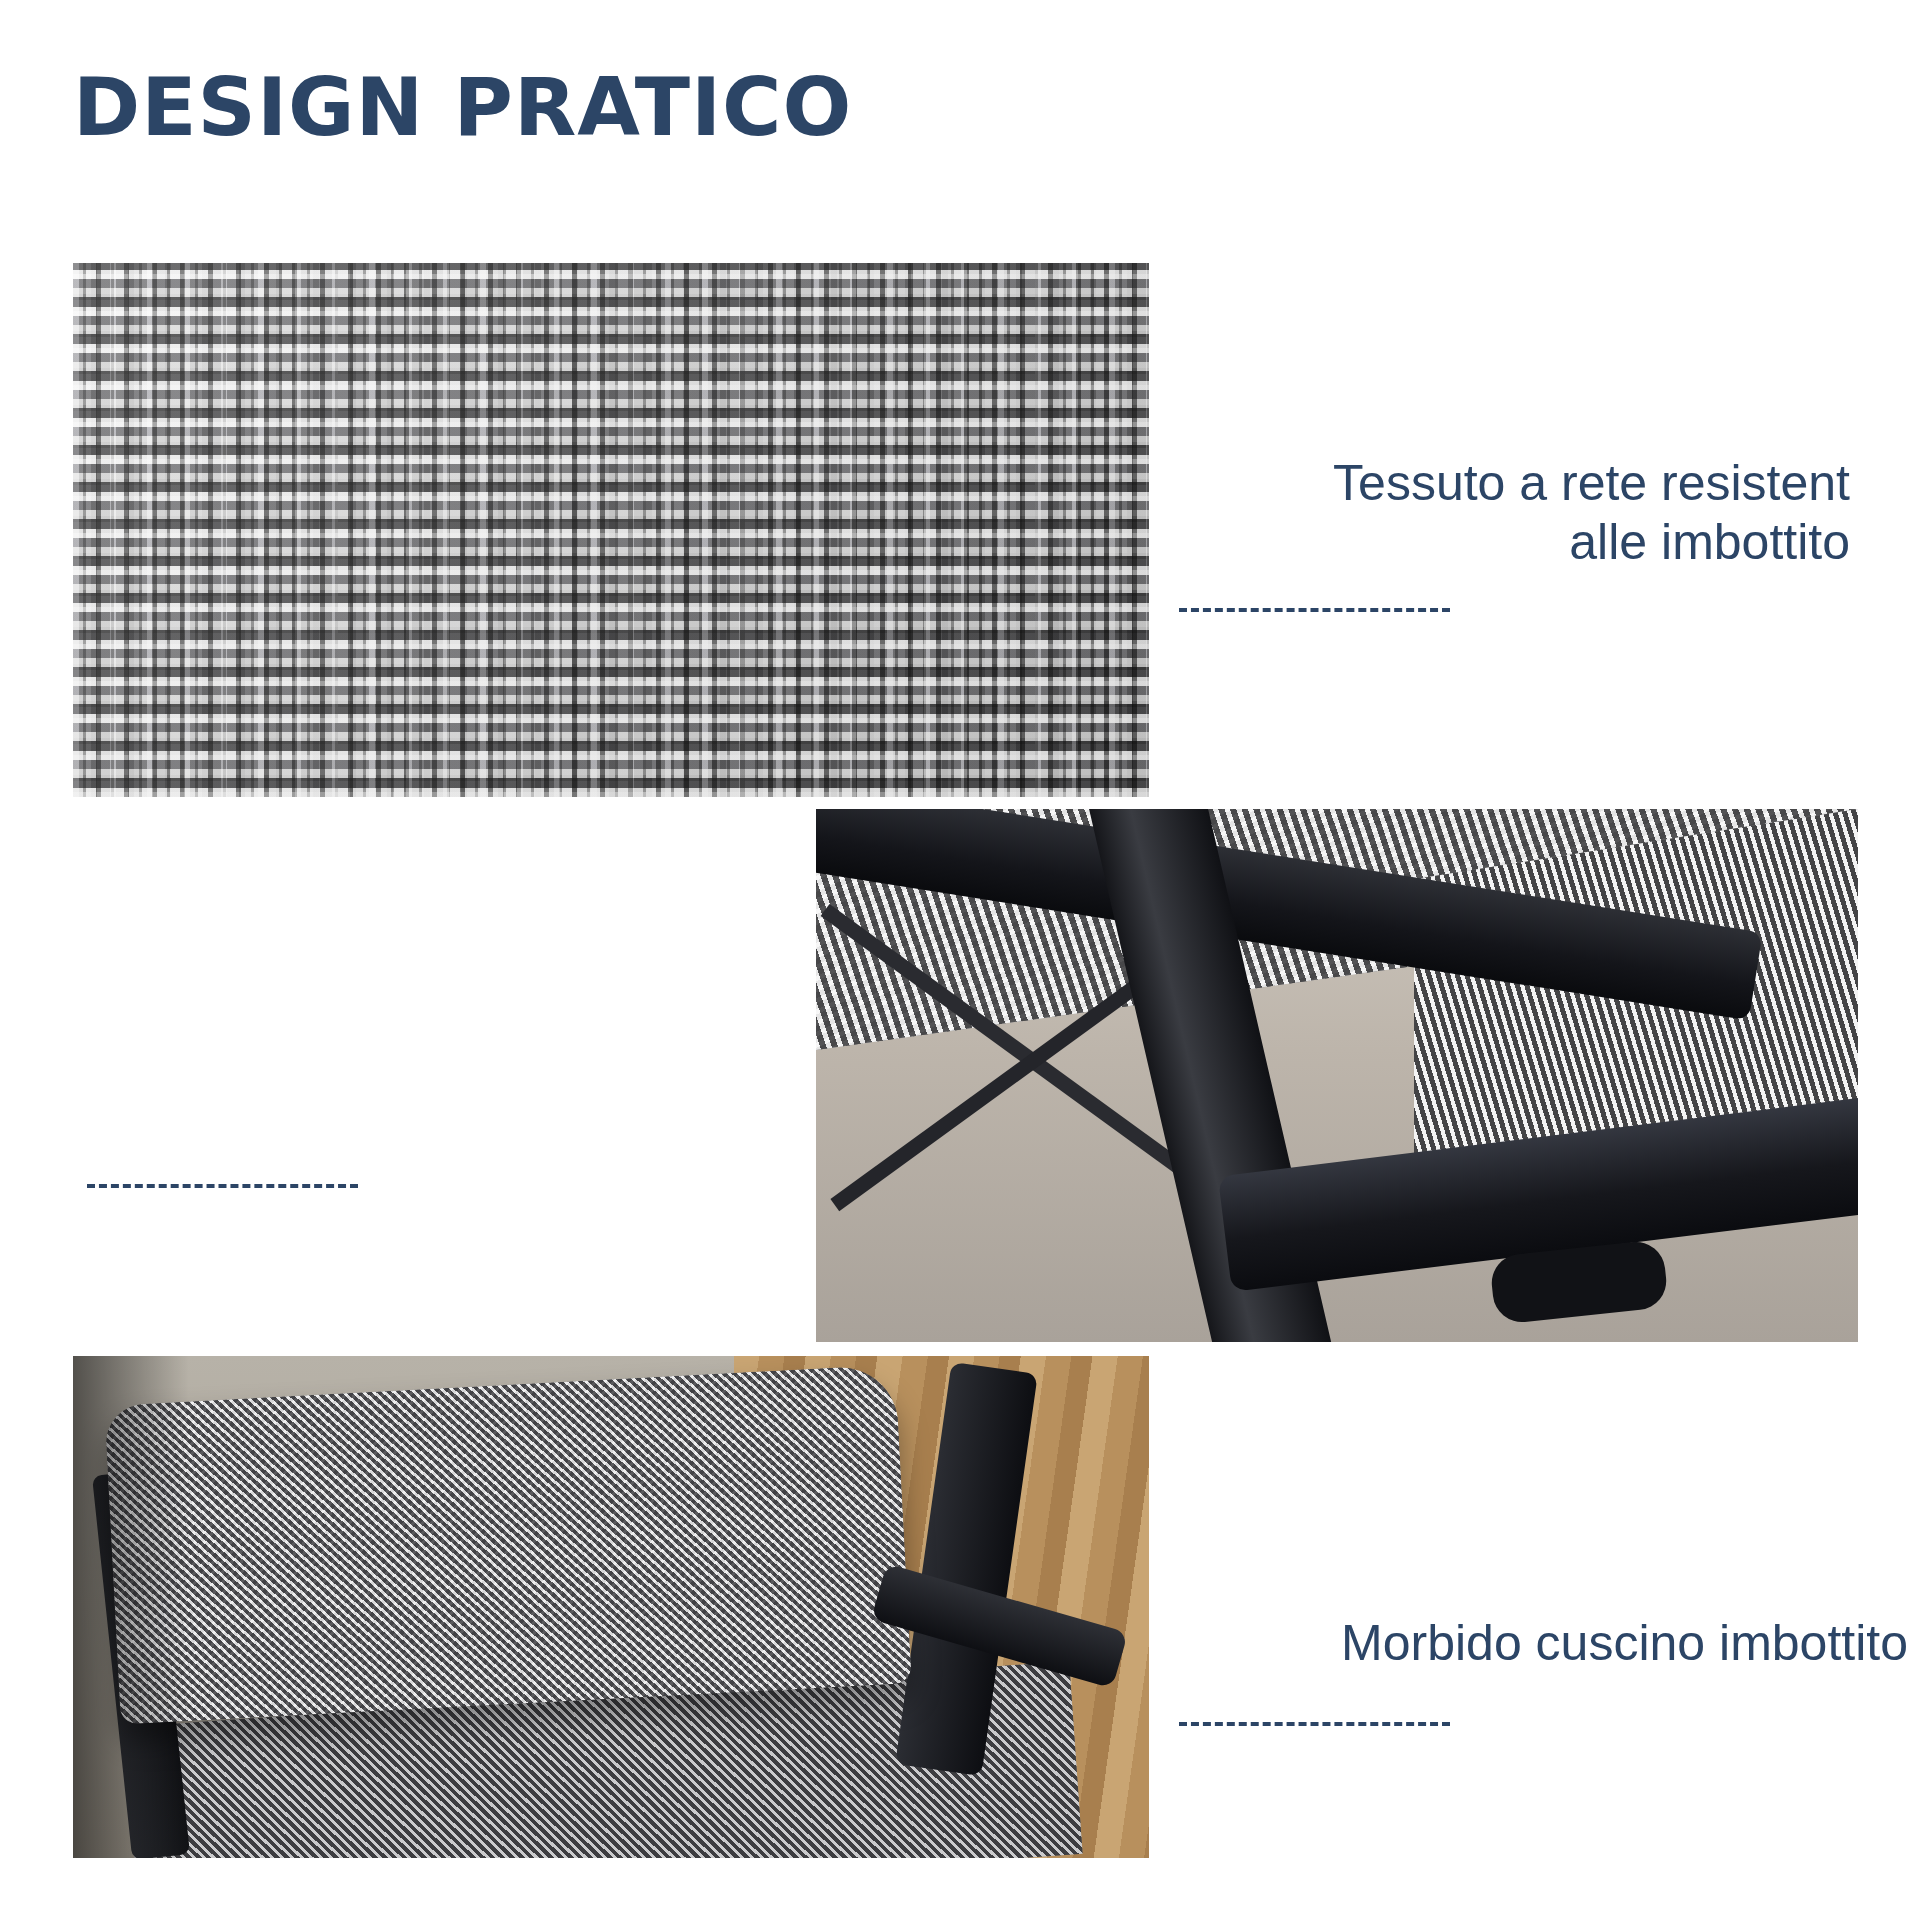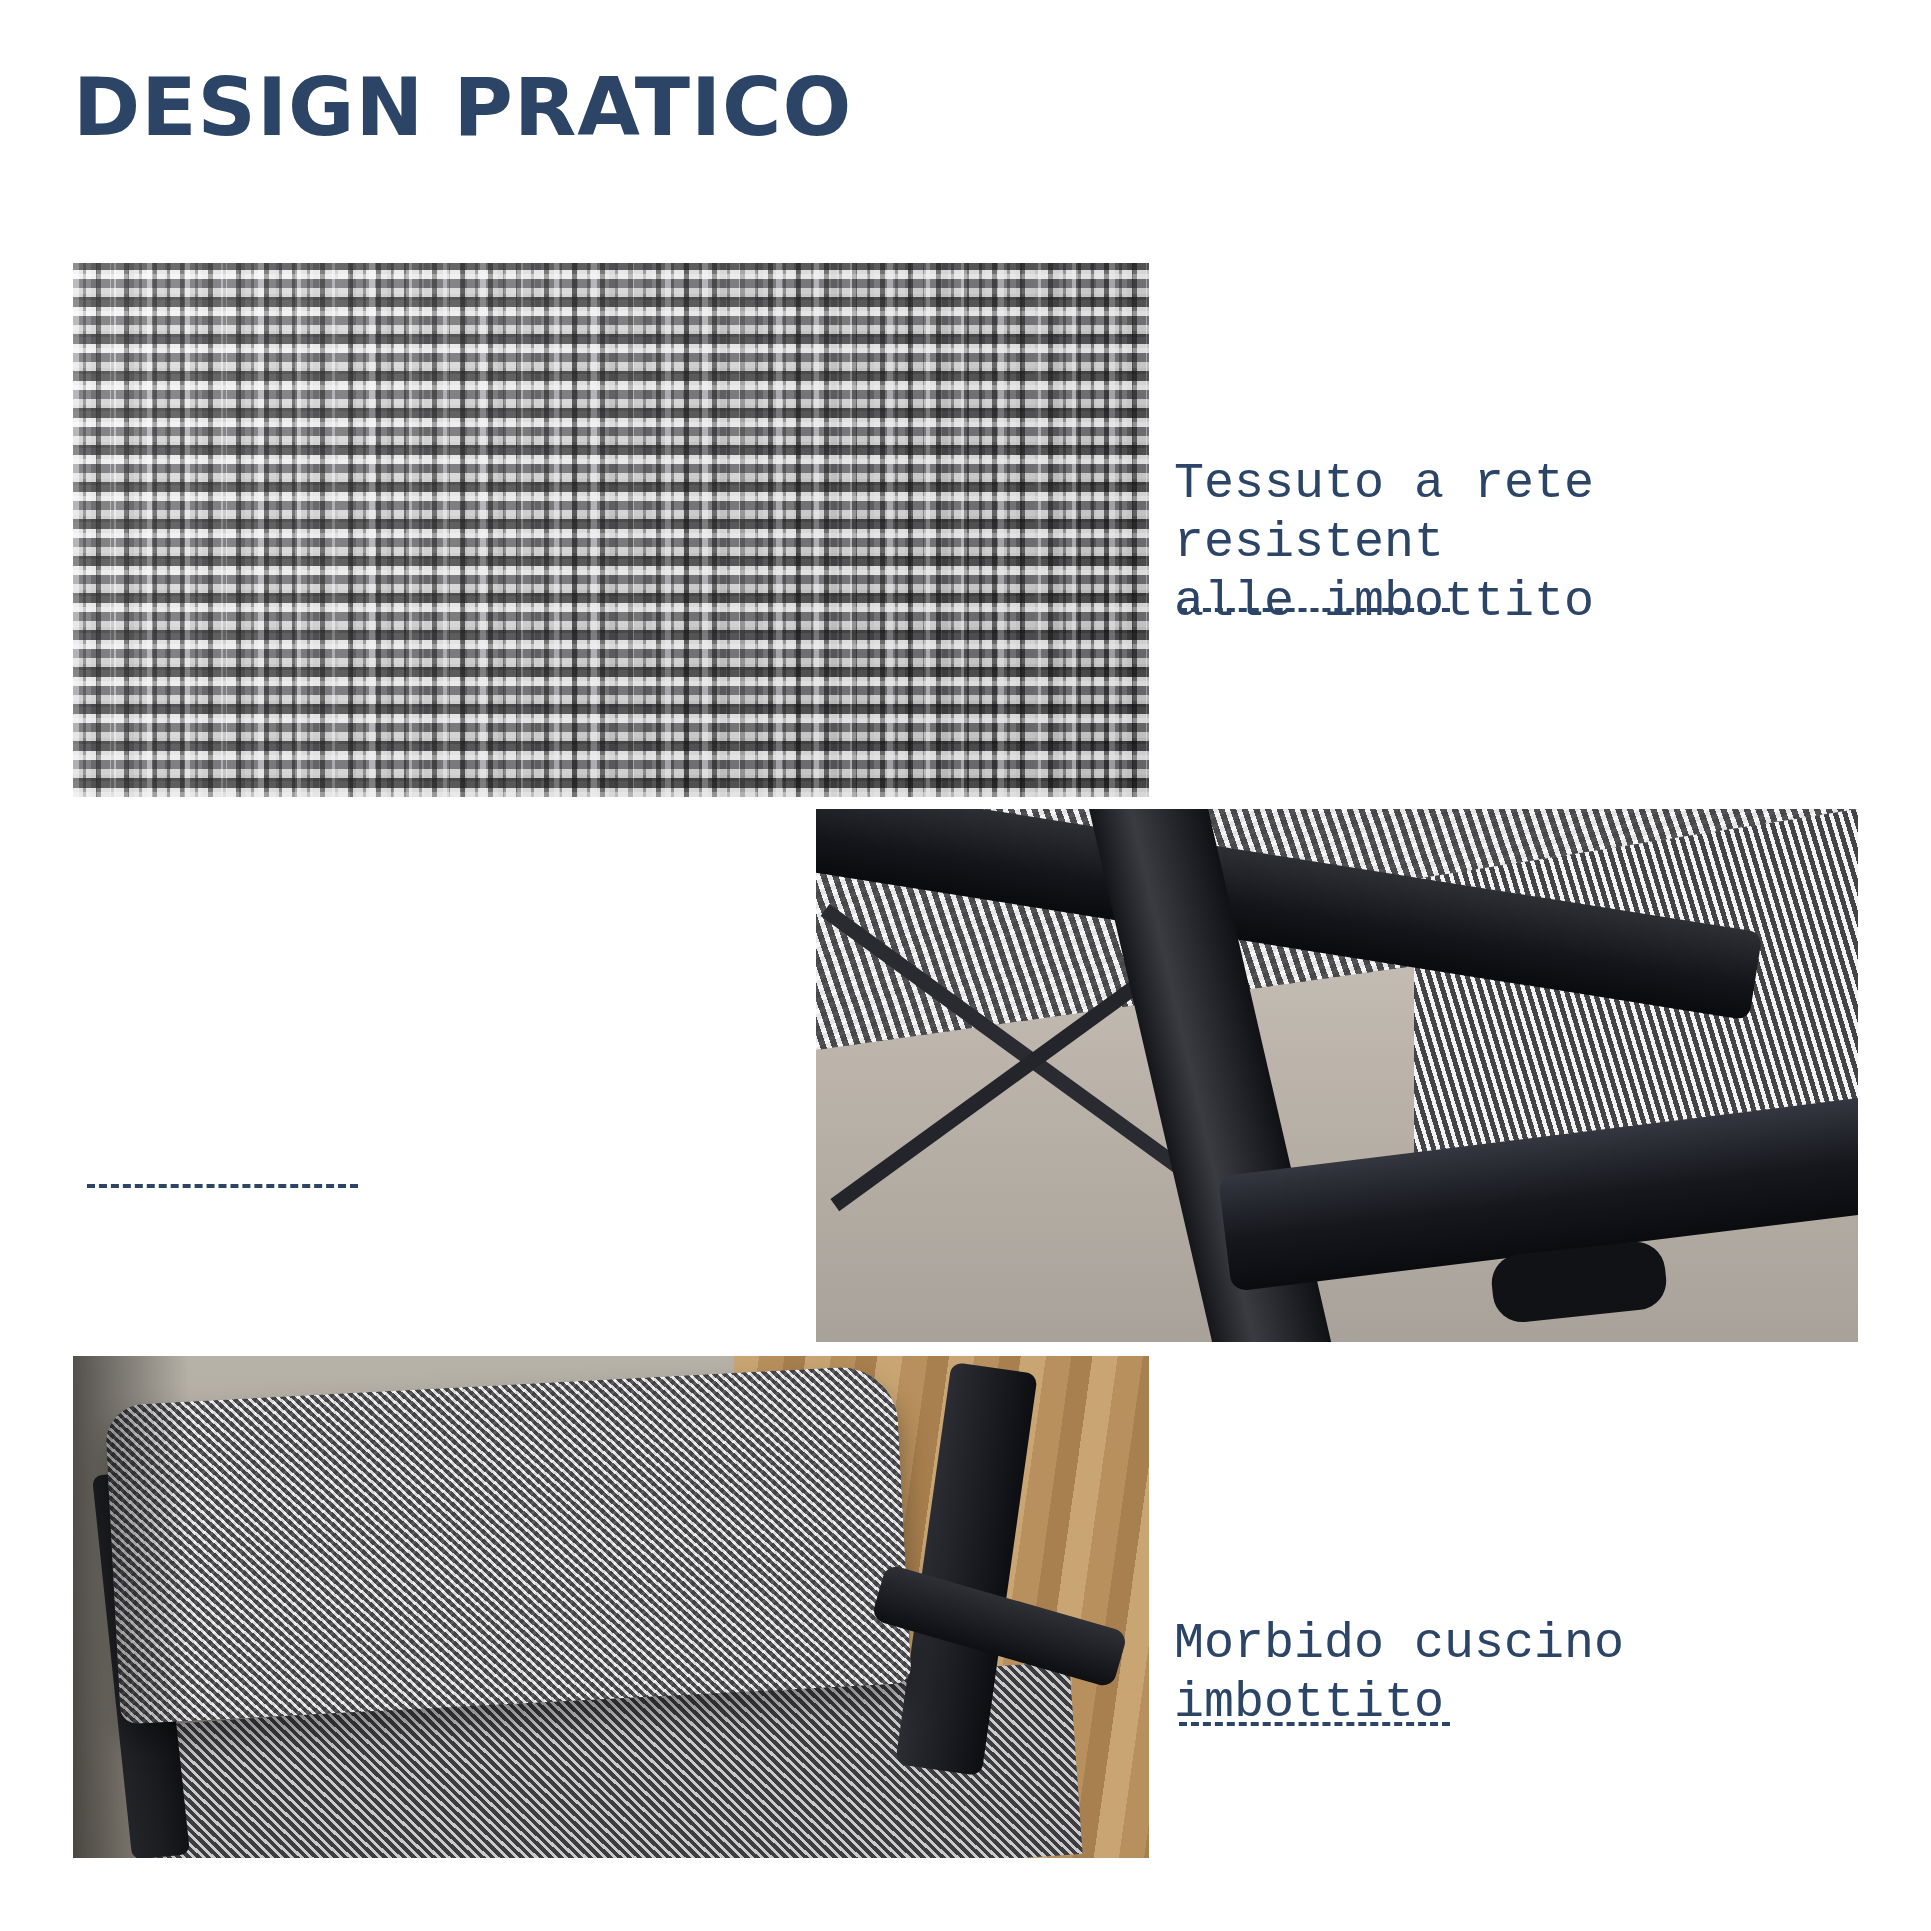--- a/index.html
+++ b/index.html
@@ -14,20 +14,21 @@
     overflow: hidden;
     position: relative;
   }
 
   .page {
     position: absolute;
     left: 0; top: 0;
     width: 1931px;
     height: 1931px;
     background: #ffffff;
+    text-align: right;
   }
 
   
   .title {
     position: absolute;
     left: 73px;
     top: 60px;
     font-size: 81px;
     font-weight: bold;
     letter-spacing: 1px;
@@ -35,21 +36,21 @@
     font-family: "DejaVu Sans", sans-serif;
     white-space: nowrap;
   }
 
   
   .caption {
     position: absolute;
     color: #2c4566;
     font-size: 50px;
     line-height: 1.18;
-    font-family: Liberation Mono, monospace;
+    font-family: Liberation Sans, sans-serif;
   }
 
   .dash-rule {
     position: absolute;
     height: 0;
     border-top: 4.8px dashed #2c4566;
   }
 
   
   .panel {

